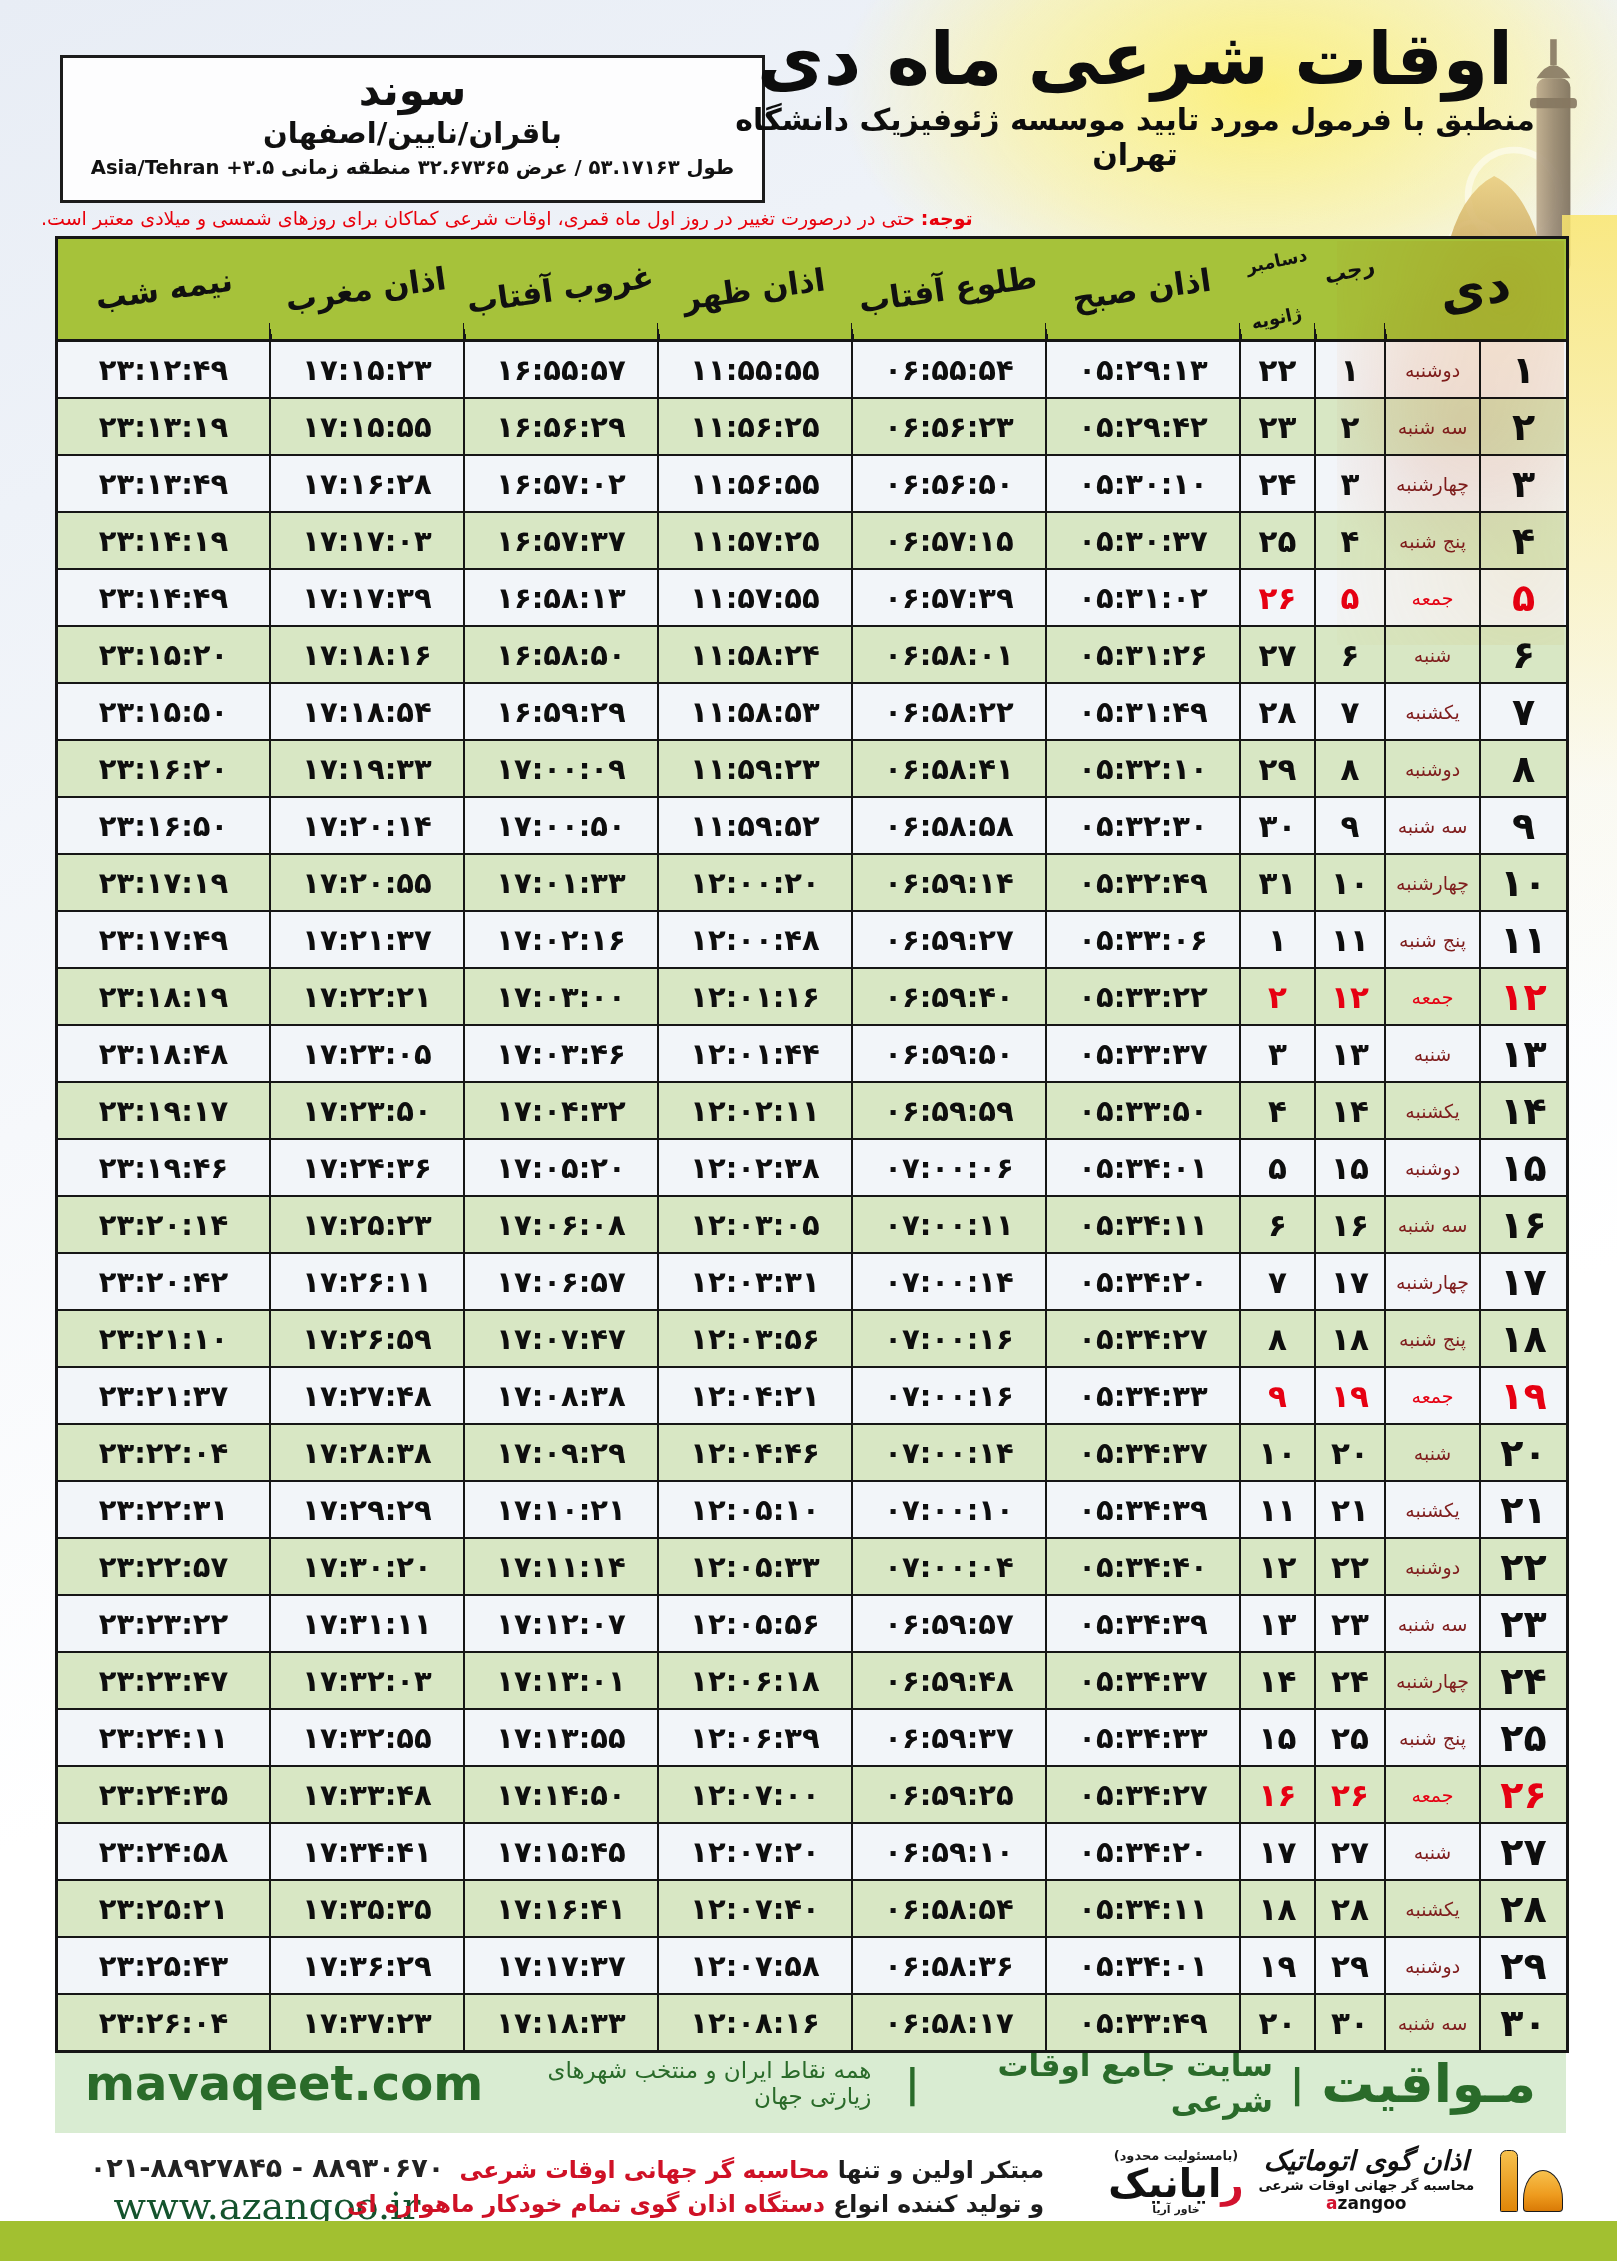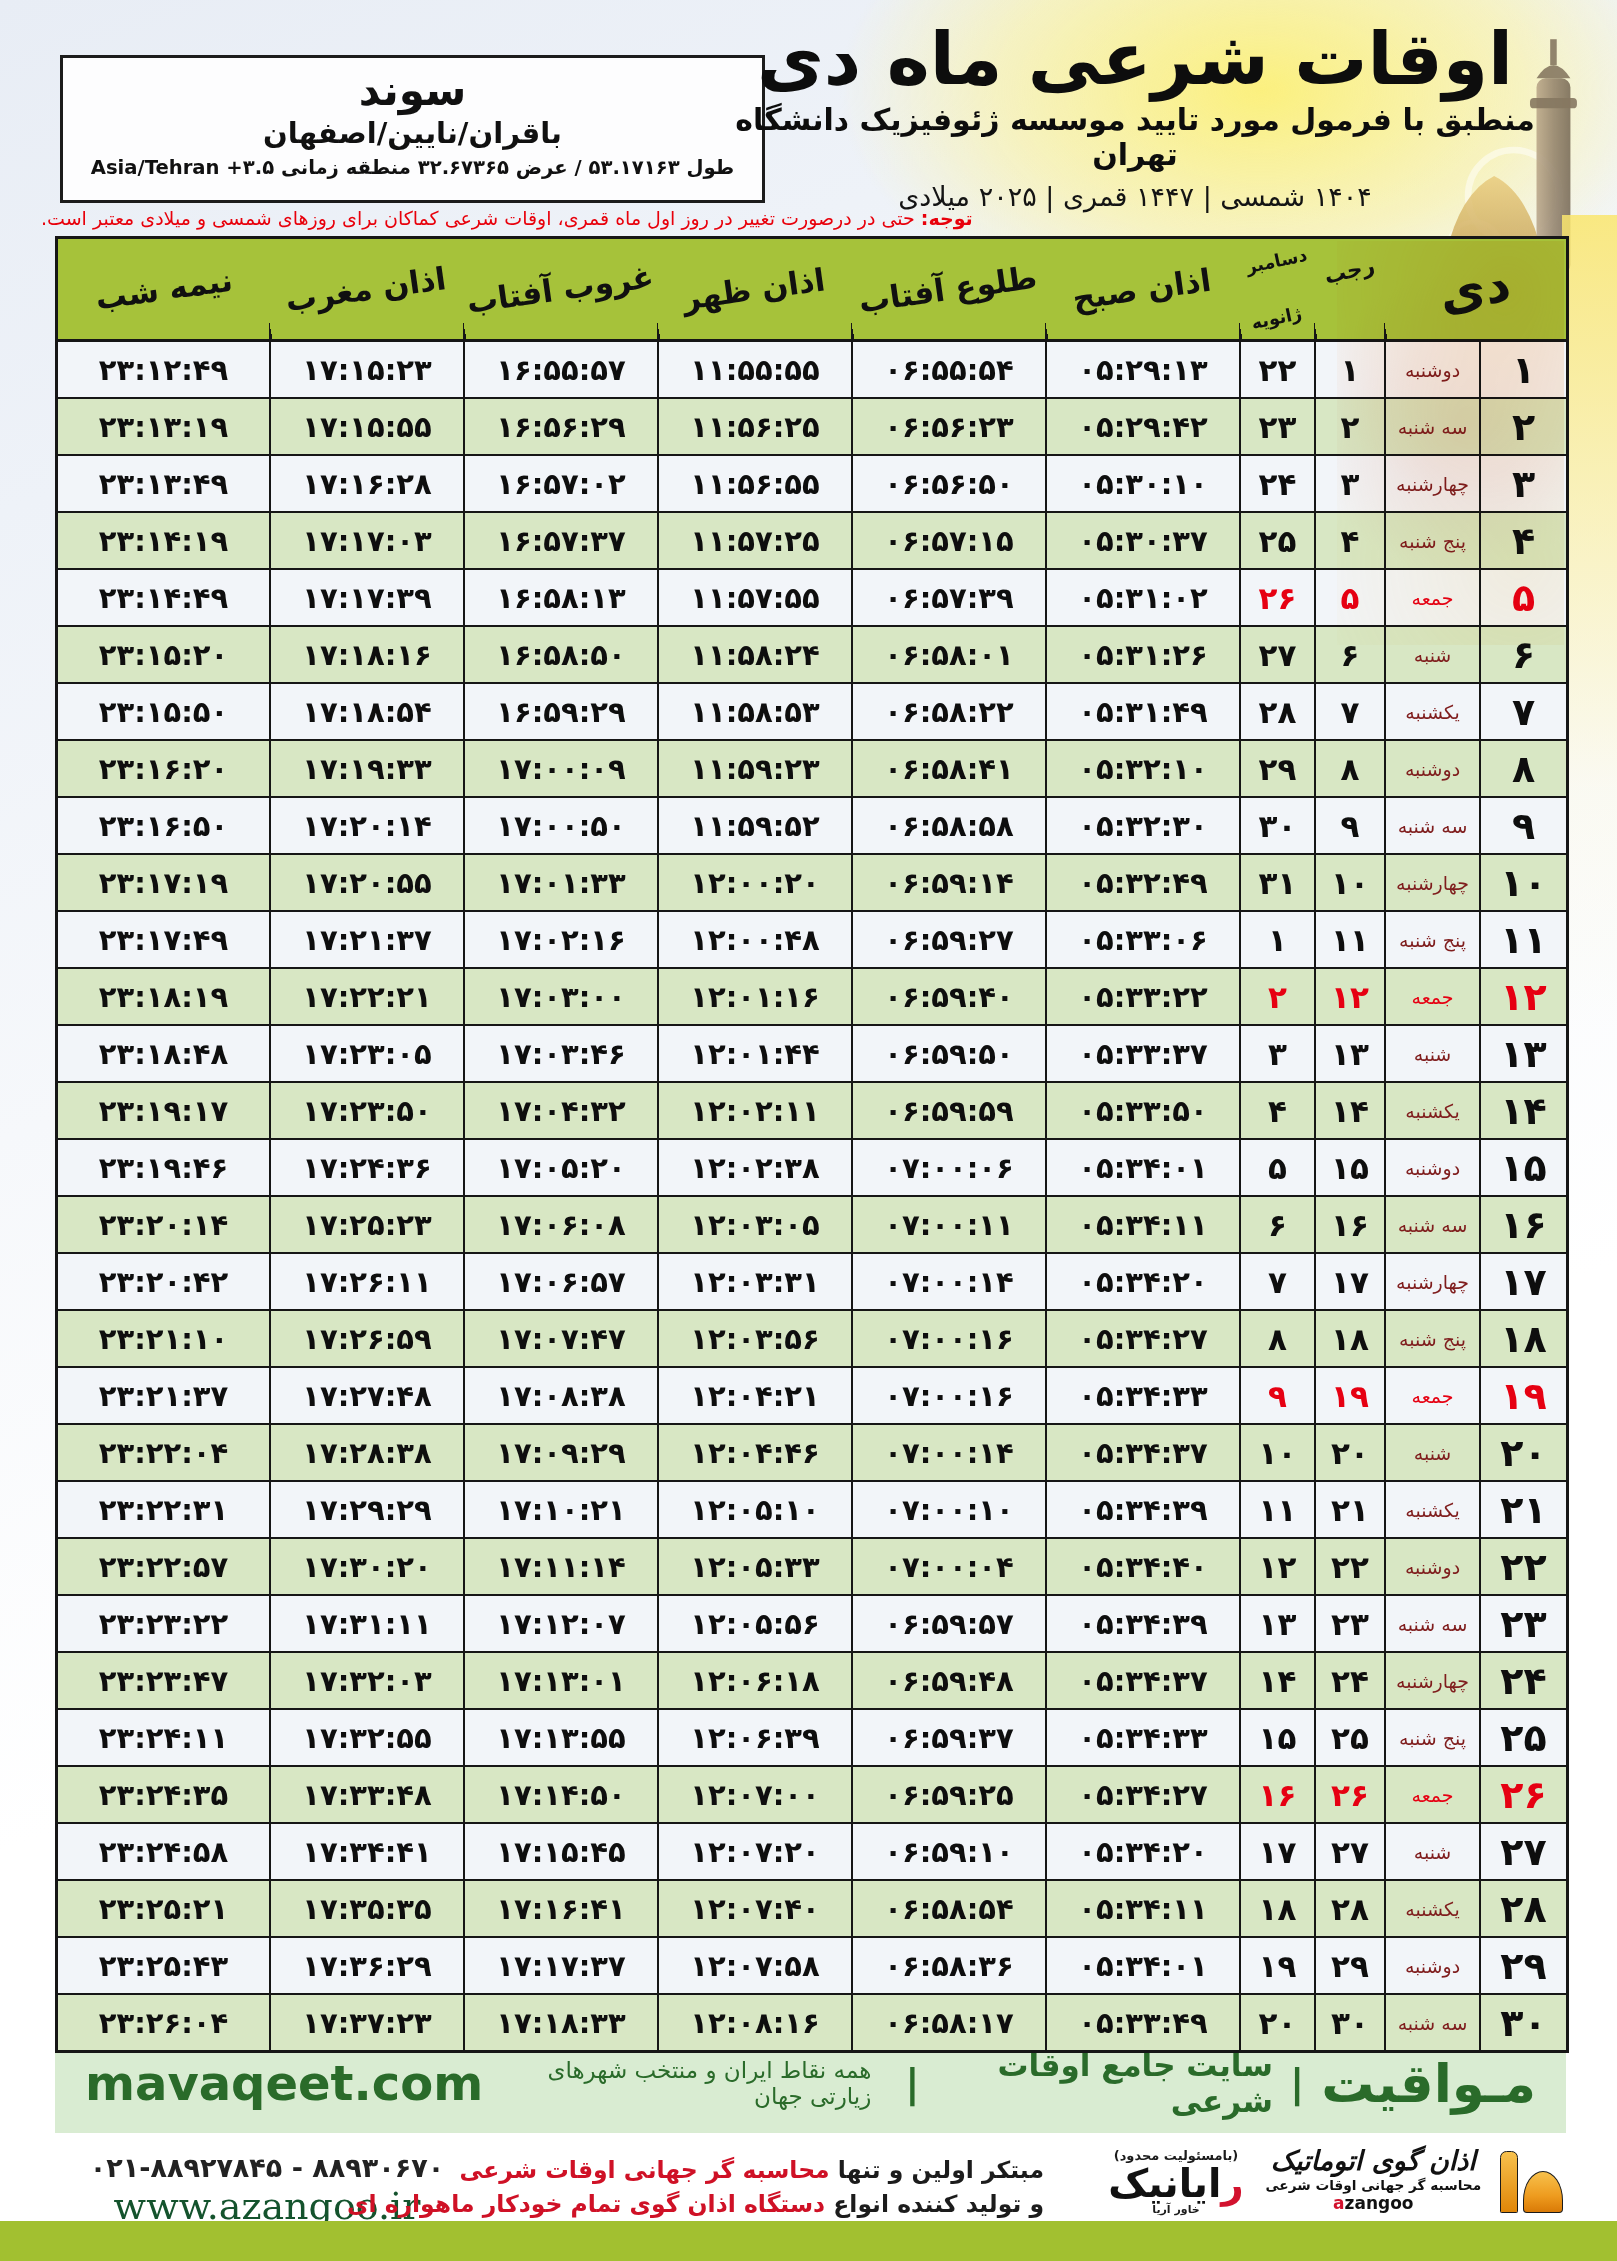--- a/index.html
+++ b/index.html
@@ -80,21 +80,21 @@
   #maker-block .ln{font-size:23.5px;font-weight:700;white-space:nowrap;}
   #maker-block .blk{color:#1c1c1c;}
   #maker-block .red{color:#cf1126;}
 
   #rayanik-logo{position:absolute;left:1078px;top:2148px;width:196px;text-align:center;direction:rtl;z-index:2;}
   #rayanik-note{font-size:13px;font-weight:700;color:#1c1c1c;}
   #rayanik-name{font-size:39px;font-weight:900;color:#111;line-height:1.1;}
   #rayanik-name .r{color:#d2122e;}
   #rayanik-sub{font-size:11px;font-weight:700;color:#1c1c1c;margin-top:-2.6px;}
 
-  #azangoo-logo{position:absolute;left:1282px;top:2145px;width:281px;z-index:2;direction:rtl;display:flex;align-items:flex-end;gap:19px;}
+  #azangoo-logo{position:absolute;left:1282px;top:2145px;width:281px;z-index:2;direction:rtl;display:flex;align-items:center;gap:26px;}
   #az-icon{width:72px;display:flex;align-items:flex-end;gap:5.2px;justify-content:center;padding-top:3.9px;}
   #az-dome{width:38px;height:40px;background:linear-gradient(180deg,#f7c14d 0%,#ee9b1e 60%,#d97a06 100%);
     border-radius:50% 50% 3.9px 3.9px / 70% 70% 3.9px 3.9px;border:1.3px solid #1a1a1a;}
   #az-minaret{width:15.7px;height:60px;background:linear-gradient(180deg,#f7c14d,#e08608);border:1.3px solid #1a1a1a;border-radius:6.5px 6.5px 1.3px 1.3px;}
   #az-text{flex:1;text-align:center;}
   #az-title{font-size:27px;font-weight:900;color:#111;font-style:italic;white-space:nowrap;}
   #az-sub{font-size:13.7px;font-weight:700;color:#111;margin-top:1.3px;white-space:nowrap;}
   #az-latin{font-size:17px;font-weight:700;color:#111;direction:ltr;margin-top:0px;}
   #az-latin .a{color:#d2122e;}
 
@@ -127,21 +127,20 @@
 
 <div id="info-box">
   <div id="city-name">سوند</div>
   <div id="city-region">باقران/نایین/اصفهان</div>
   <div id="city-coords">طول ۵۳.۱۷۱۶۳ / عرض ۳۲.۶۷۳۶۵ منطقه زمانی Asia/Tehran +۳.۵</div>
 </div>
 
 <div id="title-block">
   <h1 id="page-title">اوقات شرعی ماه دی</h1>
   <div id="page-subtitle">منطبق با فرمول مورد تایید موسسه ژئوفیزیک دانشگاه تهران</div>
-  <div id="page-dates">۱۴۰۴ شمسی | ۱۴۴۷ قمری | ۲۰۲۵ میلادی</div>
 </div>
 
 <div id="note-line"><b>توجه:</b><span> حتی در درصورت تغییر در روز اول ماه قمری، اوقات شرعی کماکان برای روزهای شمسی و میلادی معتبر است.</span></div>
 
 <table id="times-table" dir="rtl">
   <colgroup>
     <col style="width:87px">
       <col style="width:95px">
       <col style="width:70px">
       <col style="width:75px">

